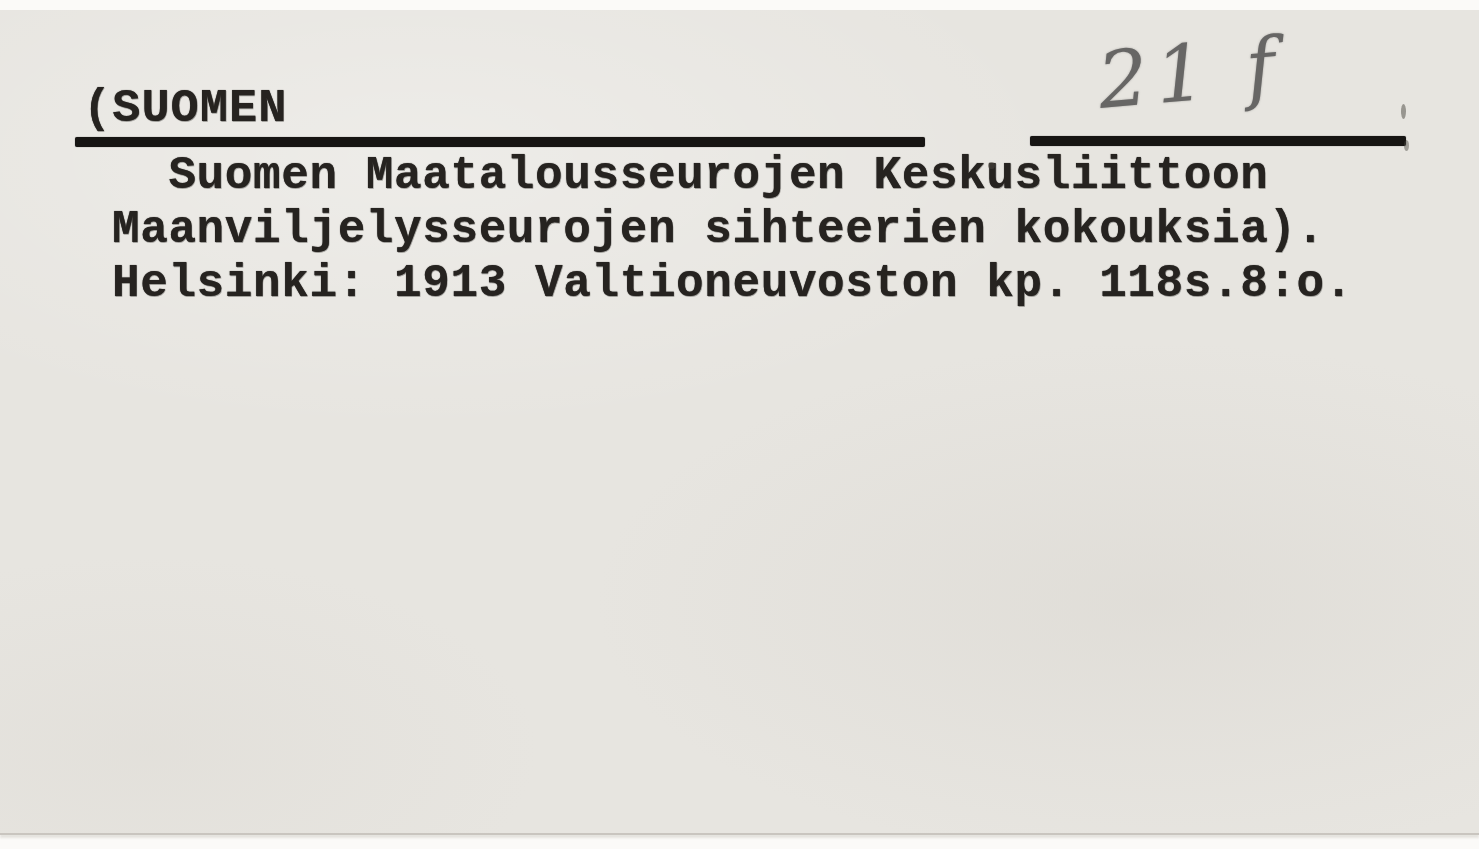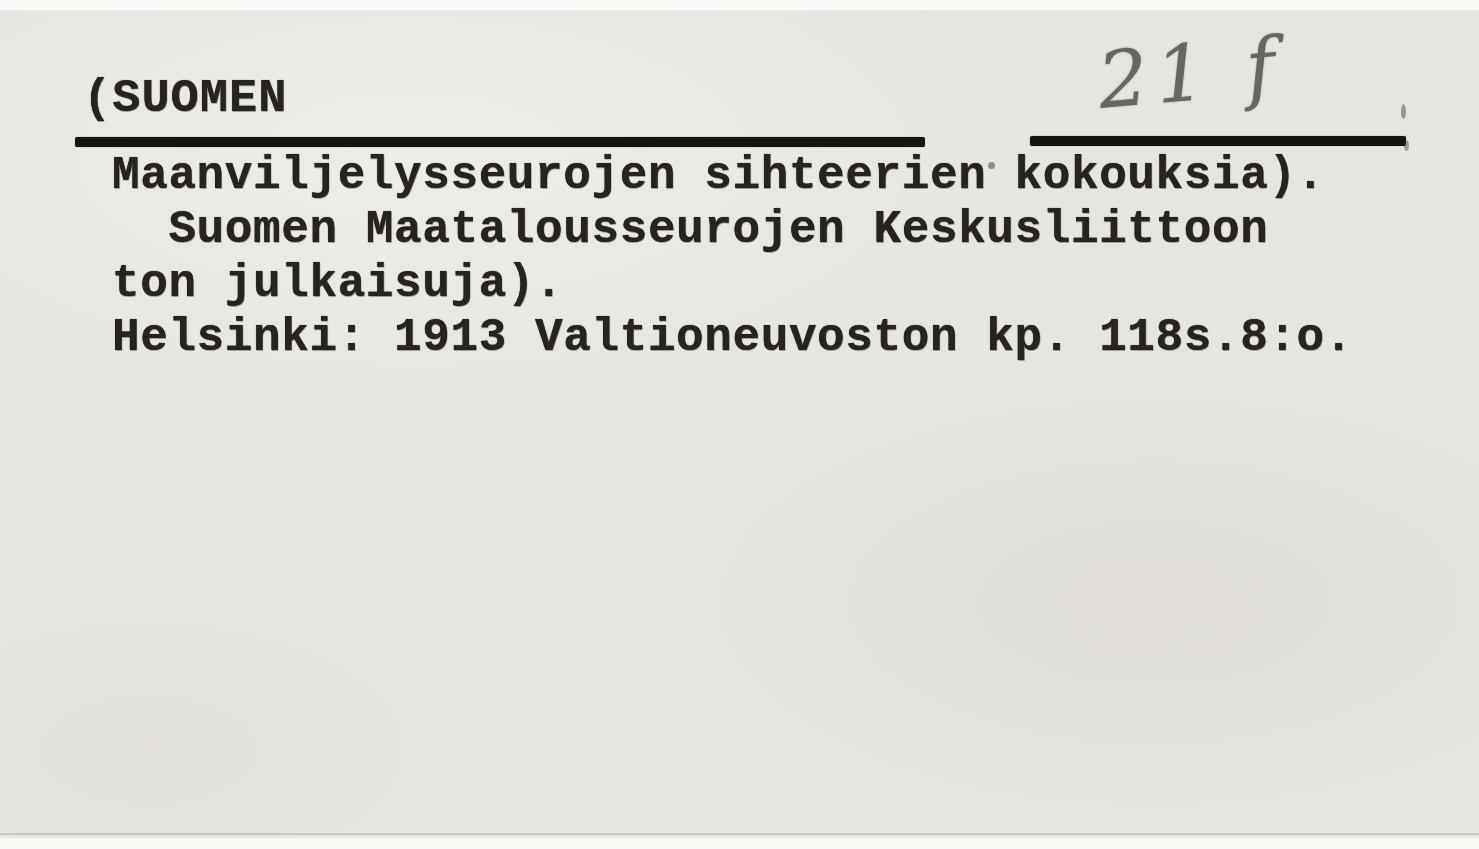--- a/index.html
+++ b/index.html
@@ -39,21 +39,21 @@
     font-weight: bold;
     color: #262320;
     text-shadow:
       0 0 1px rgba(38,35,32,0.85),
       0.6px 0.6px 0 rgba(38,35,32,0.30);
   }
 
   .heading {
     position: absolute;
     left: 83px;
-    top: 62px;
+    top: 72px;
     font-size: 47px;
     letter-spacing: 1px;
     white-space: pre;
   }
 
   .body-block {
     position: absolute;
     left: 112px;
     top: 139px;
     font-size: 46px;
@@ -118,23 +118,22 @@
   <div class="card">
 
     <div class="heading typewriter">(SUOMEN</div>
 
     <div class="pencil-number">21 f</div>
 
     <div class="rule rule-left"></div>
     <div class="rule rule-right"></div>
 
     <div class="body-block typewriter">
+      <div class="line">  Suomen Maatalousseurojen Keskusliittoon</div>
       <div class="line">Maanviljelysseurojen sihteerien kokouksia).</div>
-      <div class="line">  Suomen Maatalousseurojen Keskusliittoon</div>
-      <div class="line">ton julkaisuja).</div>
       <div class="line">Helsinki: 1913 Valtioneuvoston kp. 118s.8:o.</div>
     </div>
 
     <div class="speck speck-1"></div>
     <div class="speck speck-2"></div>
     <div class="speck speck-3"></div>
 
   </div>
 </div>
 

